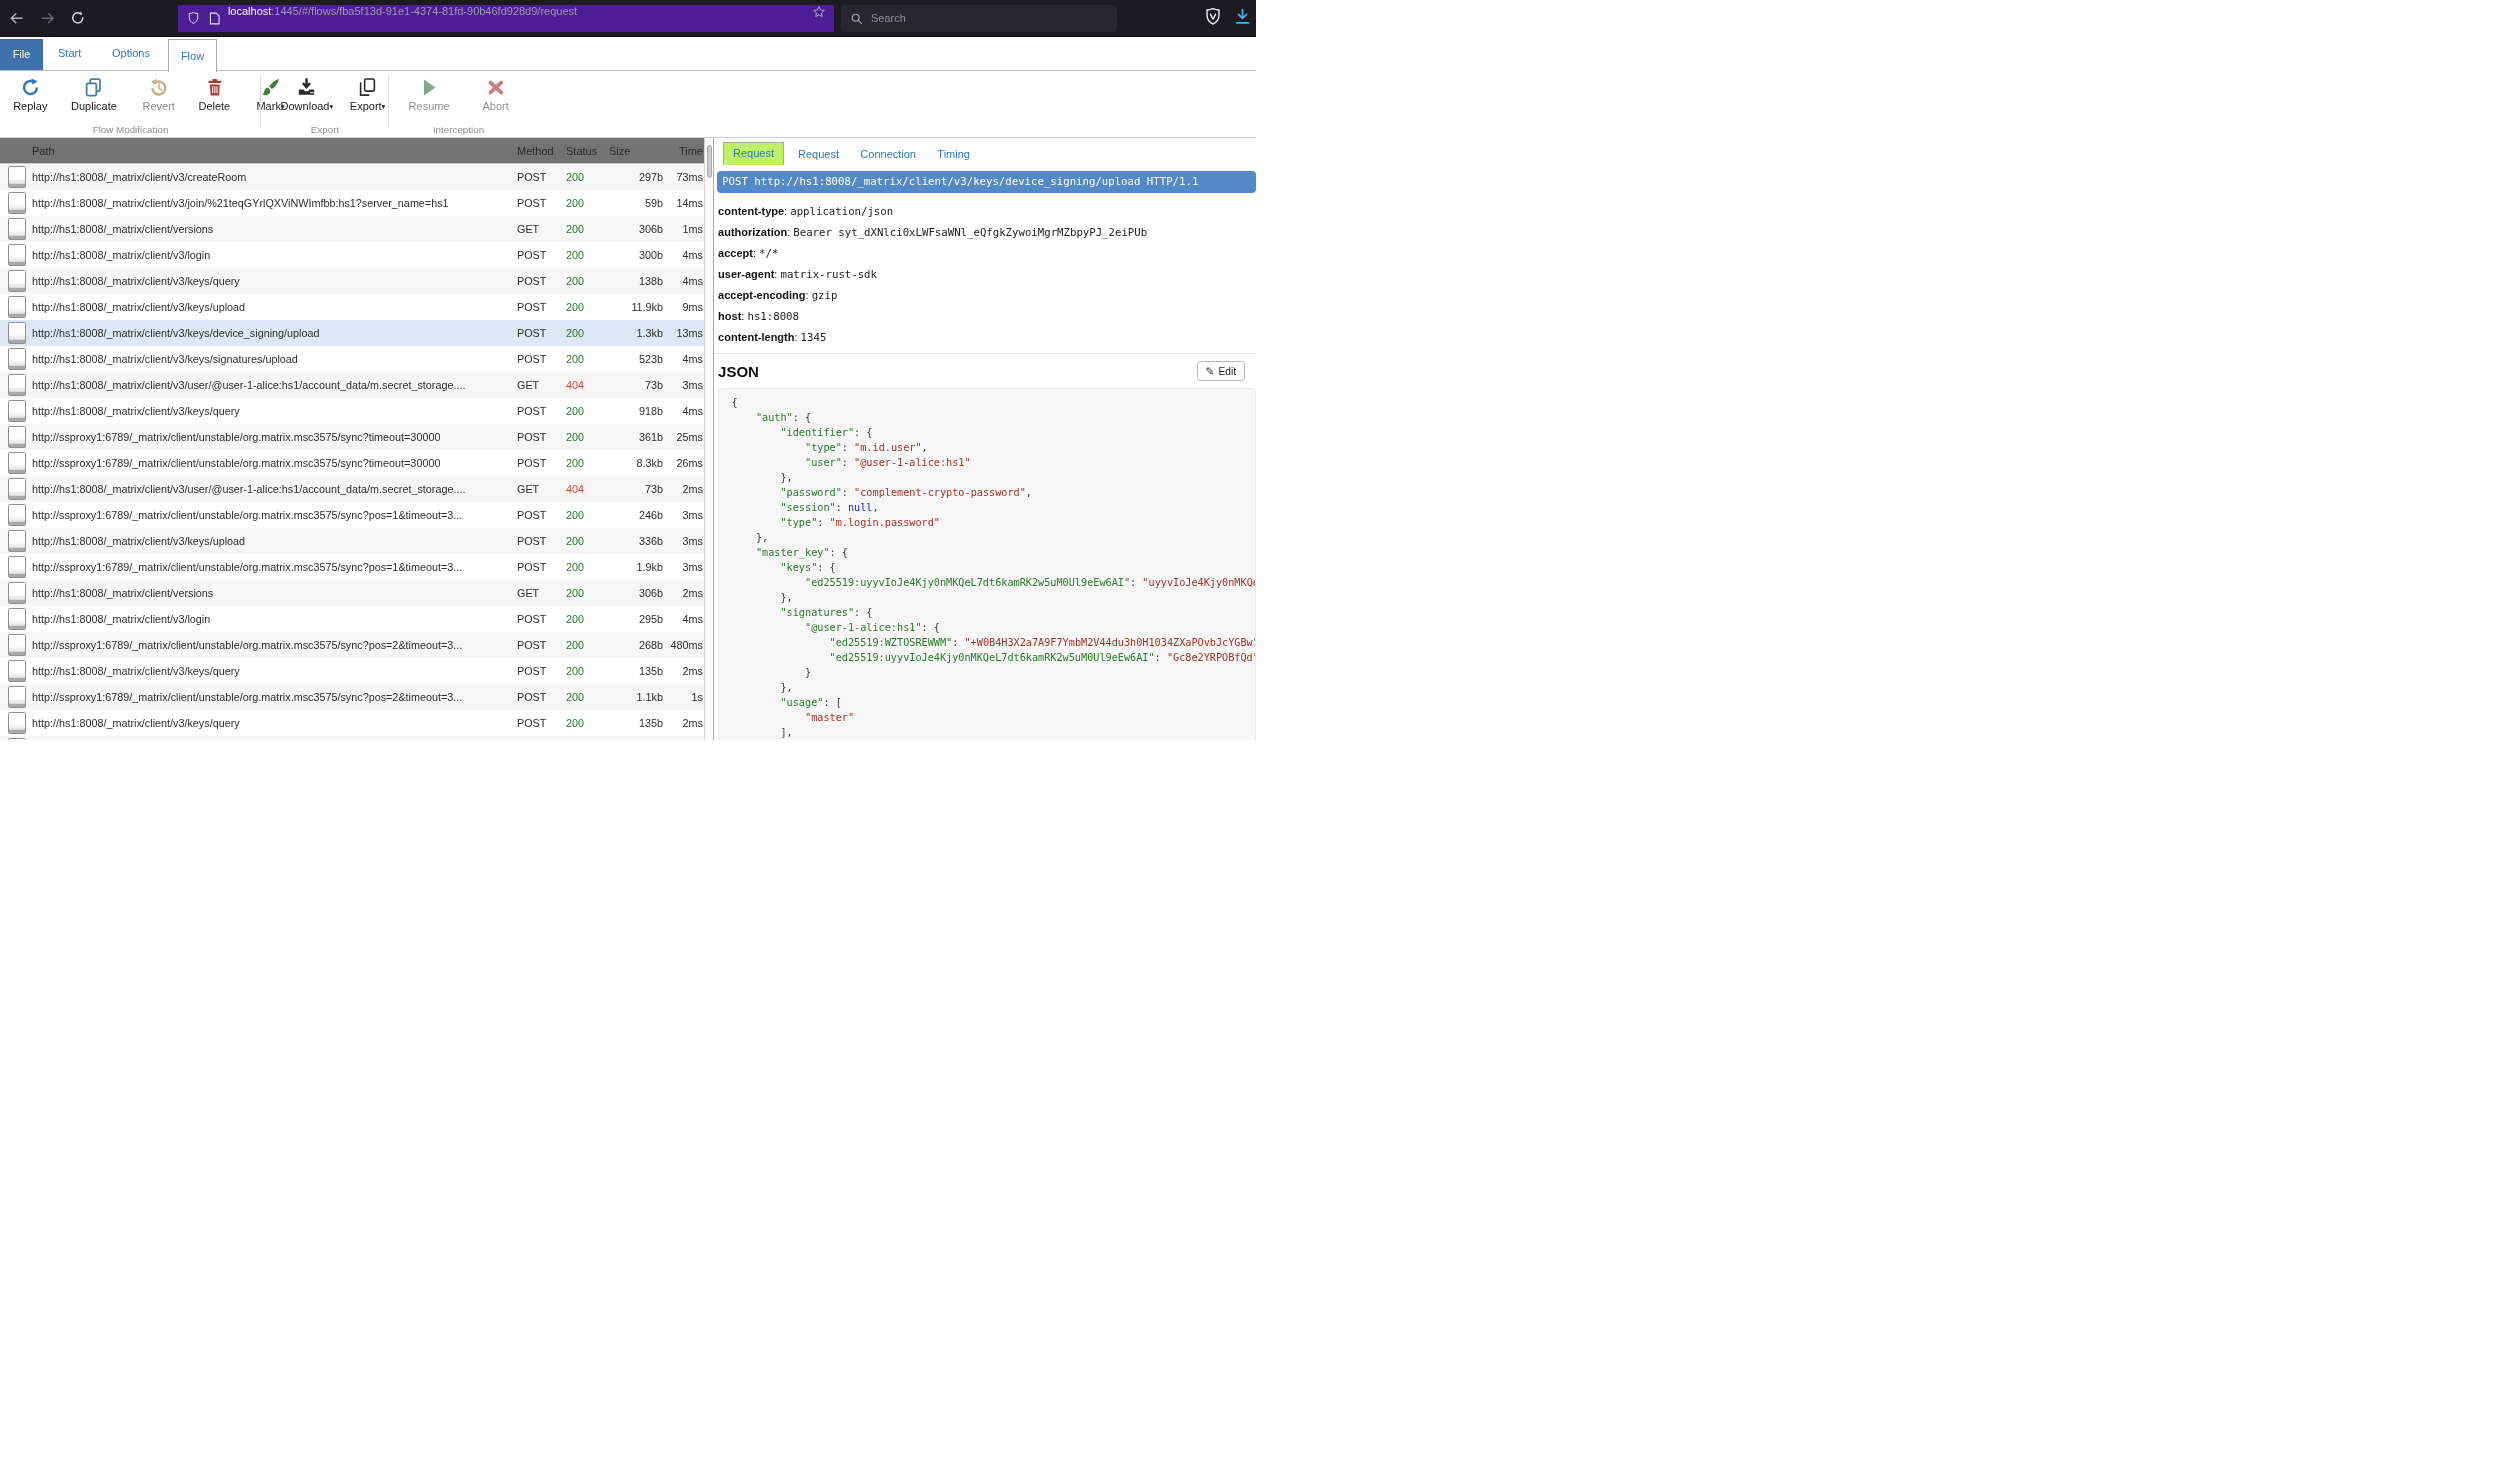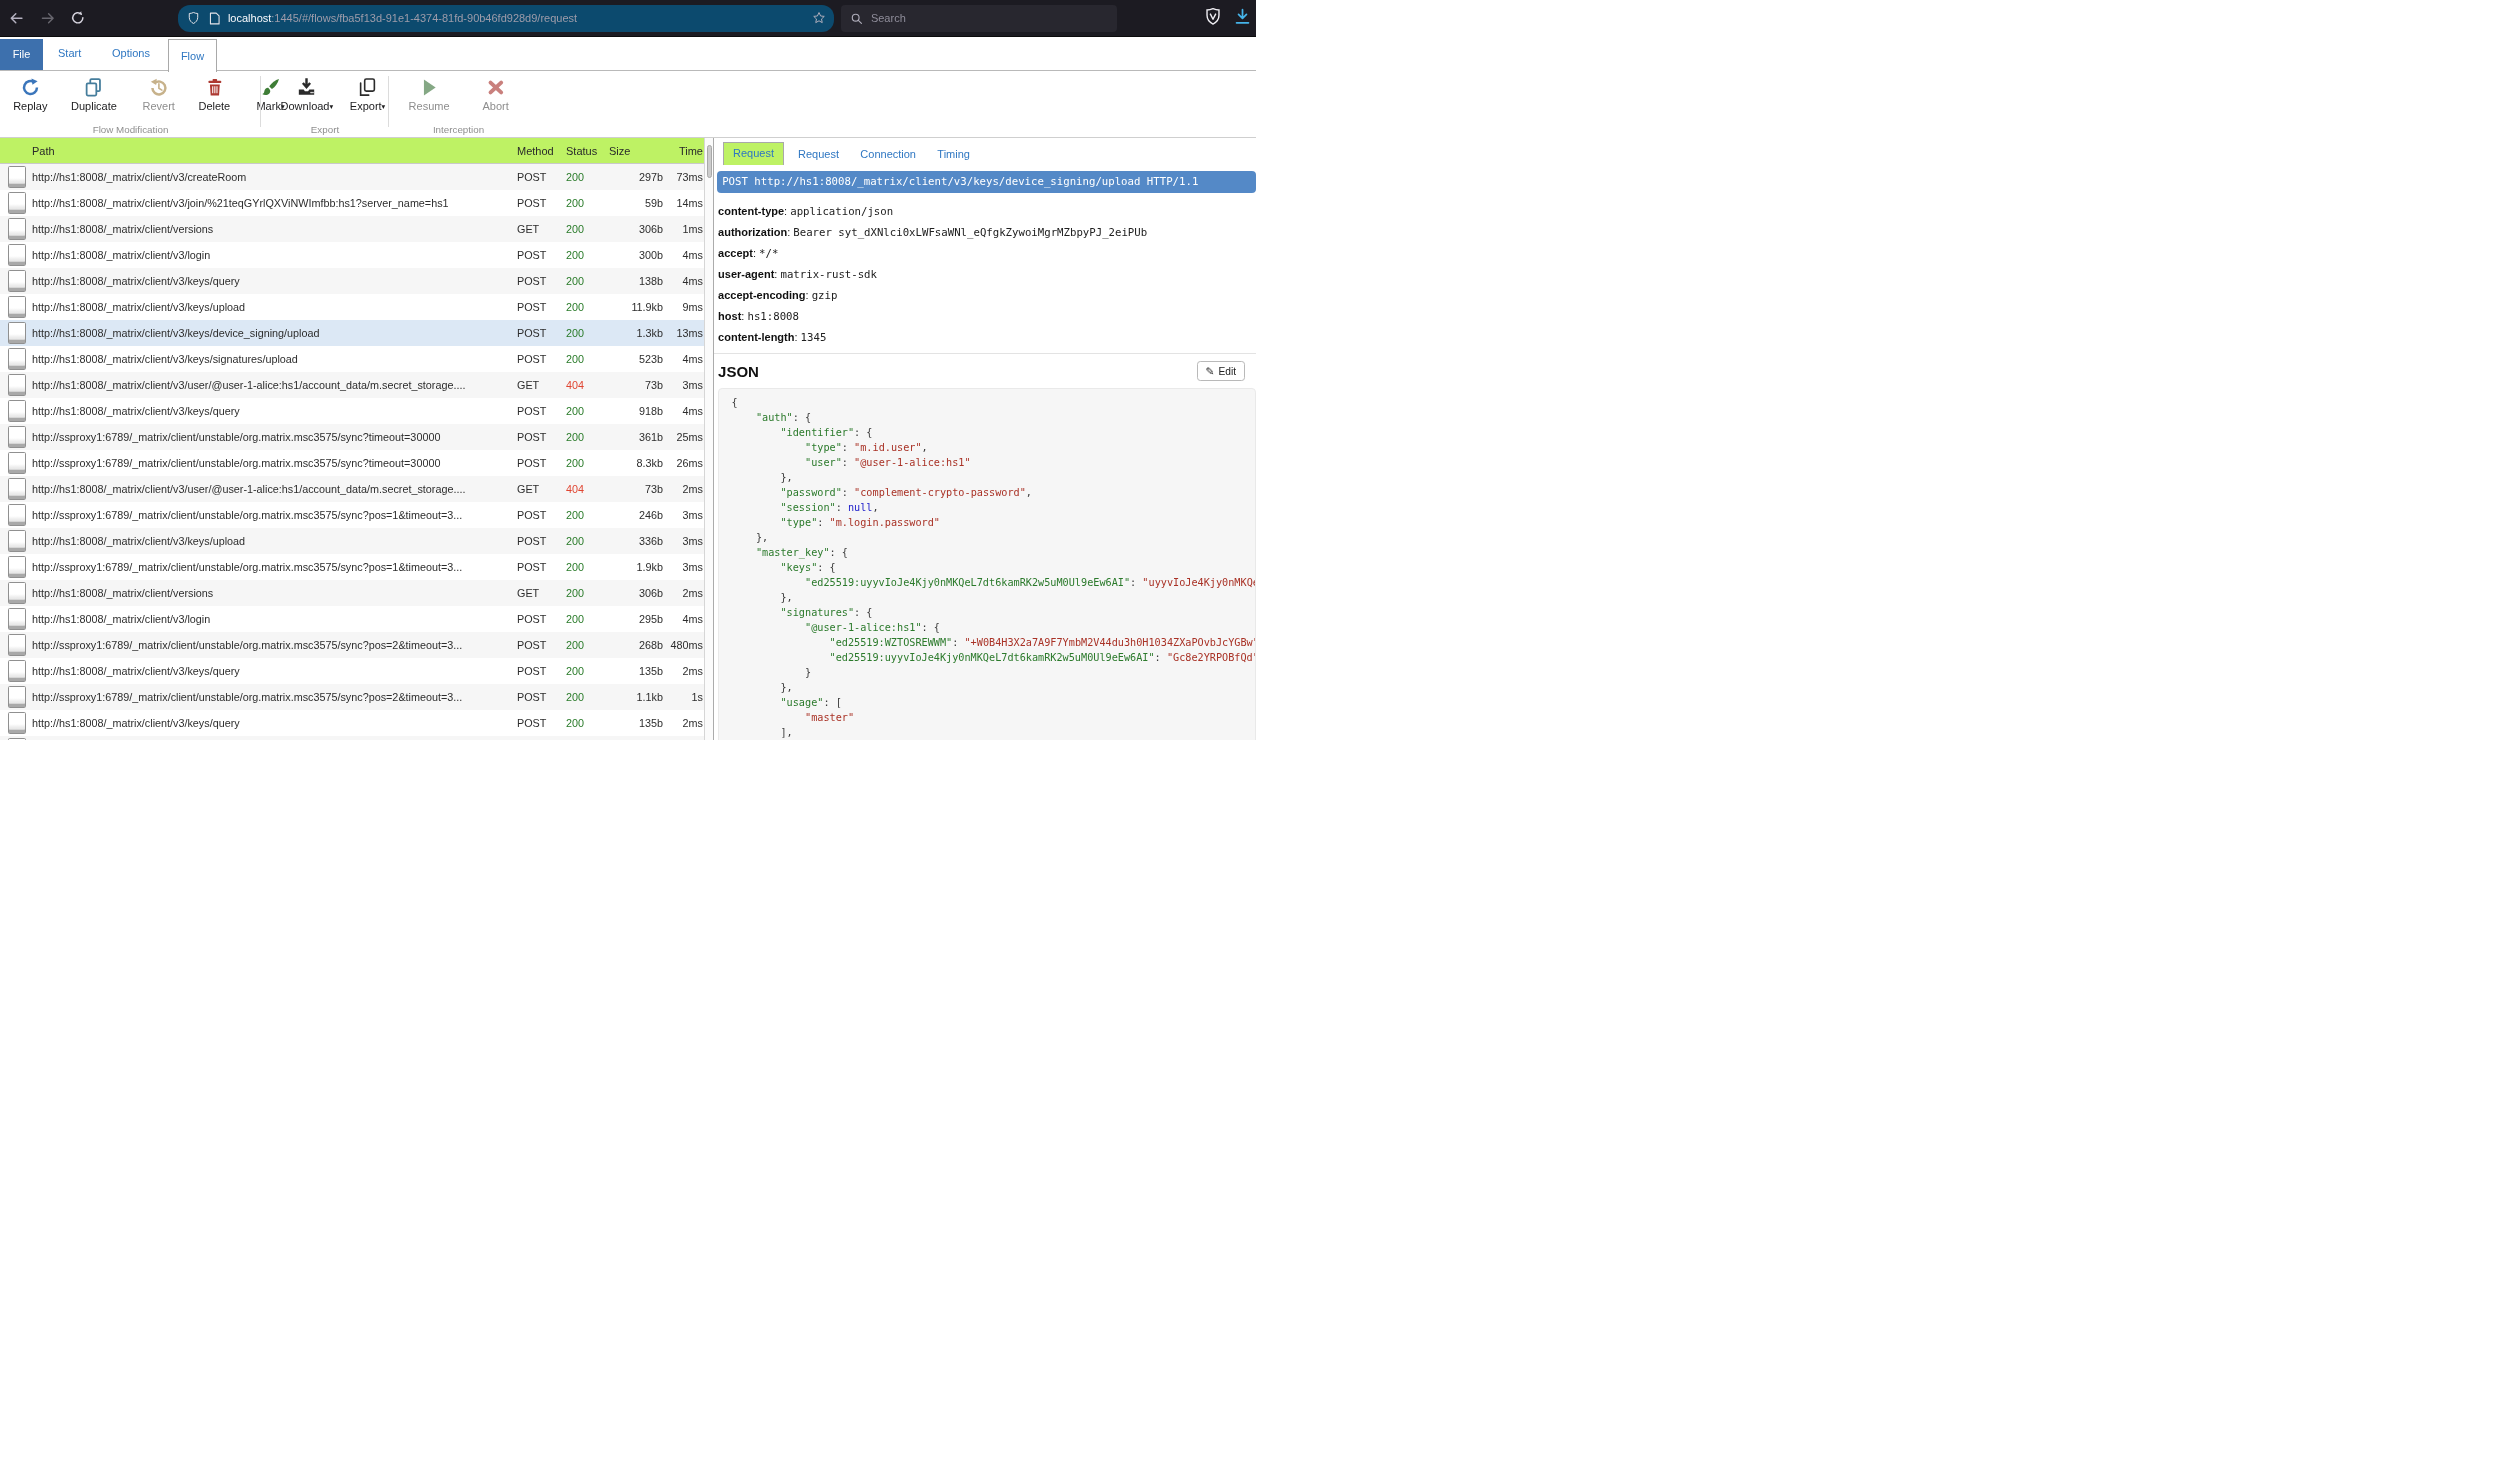--- a/index.html
+++ b/index.html
@@ -2,22 +2,22 @@
 <html style="font-size:13px"><head>
 <meta charset="utf-8">
 <style>
   html,body{margin:0;padding:0}
   body{width:1256px;height:740px;overflow:hidden;position:relative;background:#fff;
        font-family:"Liberation Sans",sans-serif;-webkit-font-smoothing:antialiased}
 
   
   #chrome{position:relative;height:37px;background:#1c1b22;border-bottom:0.8px solid #0b0b0c;box-sizing:border-box}
   .navic{position:absolute;top:5.7px;width:26px;height:24.6px;display:flex;align-items:center;justify-content:center;border-radius:3.3px}
-  #urlbar{position:absolute;left:178px;top:4.9px;width:656px;height:27px;background:#0c4a6e;border-radius:12px;
-          display:flex;align-items:center}
+  #urlbar{position:absolute;left:178px;top:4.9px;width:656px;height:27px;background:#4c1d95;border-radius:1px;
+          display:flex;}
   #urlbar .uic{margin-left:9px;display:flex;align-items:center}
   #urltext{margin-left:7.4px;font-size:11px;color:#9e9caa;white-space:nowrap;overflow:hidden;flex:1}
   #urltext .host{color:#fbfbfe}
   #star{margin:0 8.2px 0 4.9px;display:flex}
   #searchbar{position:absolute;left:841px;top:4.9px;width:276px;height:27px;background:#28272f;border-radius:4.1px;
              display:flex;align-items:center}
   #searchbar svg{margin-left:9.8px}
   #search-input{background:transparent;border:none;outline:none;color:#cfcdd8;font-size:11px;margin-left:6.6px;width:213px;font-family:"Liberation Sans",sans-serif}
   #search-input::placeholder{color:#8f8d9a}
   #ext-ic{position:absolute;left:1204px;top:7.4px}
@@ -42,21 +42,21 @@
   .tb{display:flex;flex-direction:column;align-items:center;padding:0 1.6px;cursor:default}
   .tb .ic{height:24.6px;display:flex;align-items:center;justify-content:center}
   .tb .lb{font-size:11px;color:#1c1c1e;white-space:nowrap;margin-top:0.8px}
   .tb.dis .lb{color:#8e8e8e}
   .caret{font-size:7.4px;vertical-align:0.8px}
 
   
   #main{display:flex;height:603px}
   #flowpane{width:713px;position:relative;overflow:hidden}
   #thead{display:grid;grid-template-columns:32px 485px 49px 43px 54px 40px;align-items:center;height:26px;
-         background:#bef264;border-bottom:0.8px solid #c9c9c9;box-sizing:border-box;font-size:11px;color:#2a2a2a}
+         background:#737373;border-bottom:0.8px solid #c9c9c9;box-sizing:border-box;font-size:11px;color:#2a2a2a}
   #rows{height:577px;overflow:hidden}
   .frow{display:grid;grid-template-columns:32px 485px 49px 43px 54px 40px;align-items:center;height:26px;font-size:10.8px;color:#2d2d2d}
   .frow:nth-child(odd){background:#f6f6f6}
   .frow.selected{background:#dce8f5}
   .cicon{padding-left:8.2px}
   .doc{width:15.6px;height:19.7px;border:1.6px solid #909090;border-radius:1.6px;
        background:linear-gradient(180deg,#ffffff 55%,#ececec 72%,#dcdcdc 100%);
        box-shadow:inset 0 -3.3px 0 #a9a9a9}
   .cpath{white-space:nowrap;overflow:hidden}
   .cstat{color:#287a28}.cstat.err{color:#e04531}

